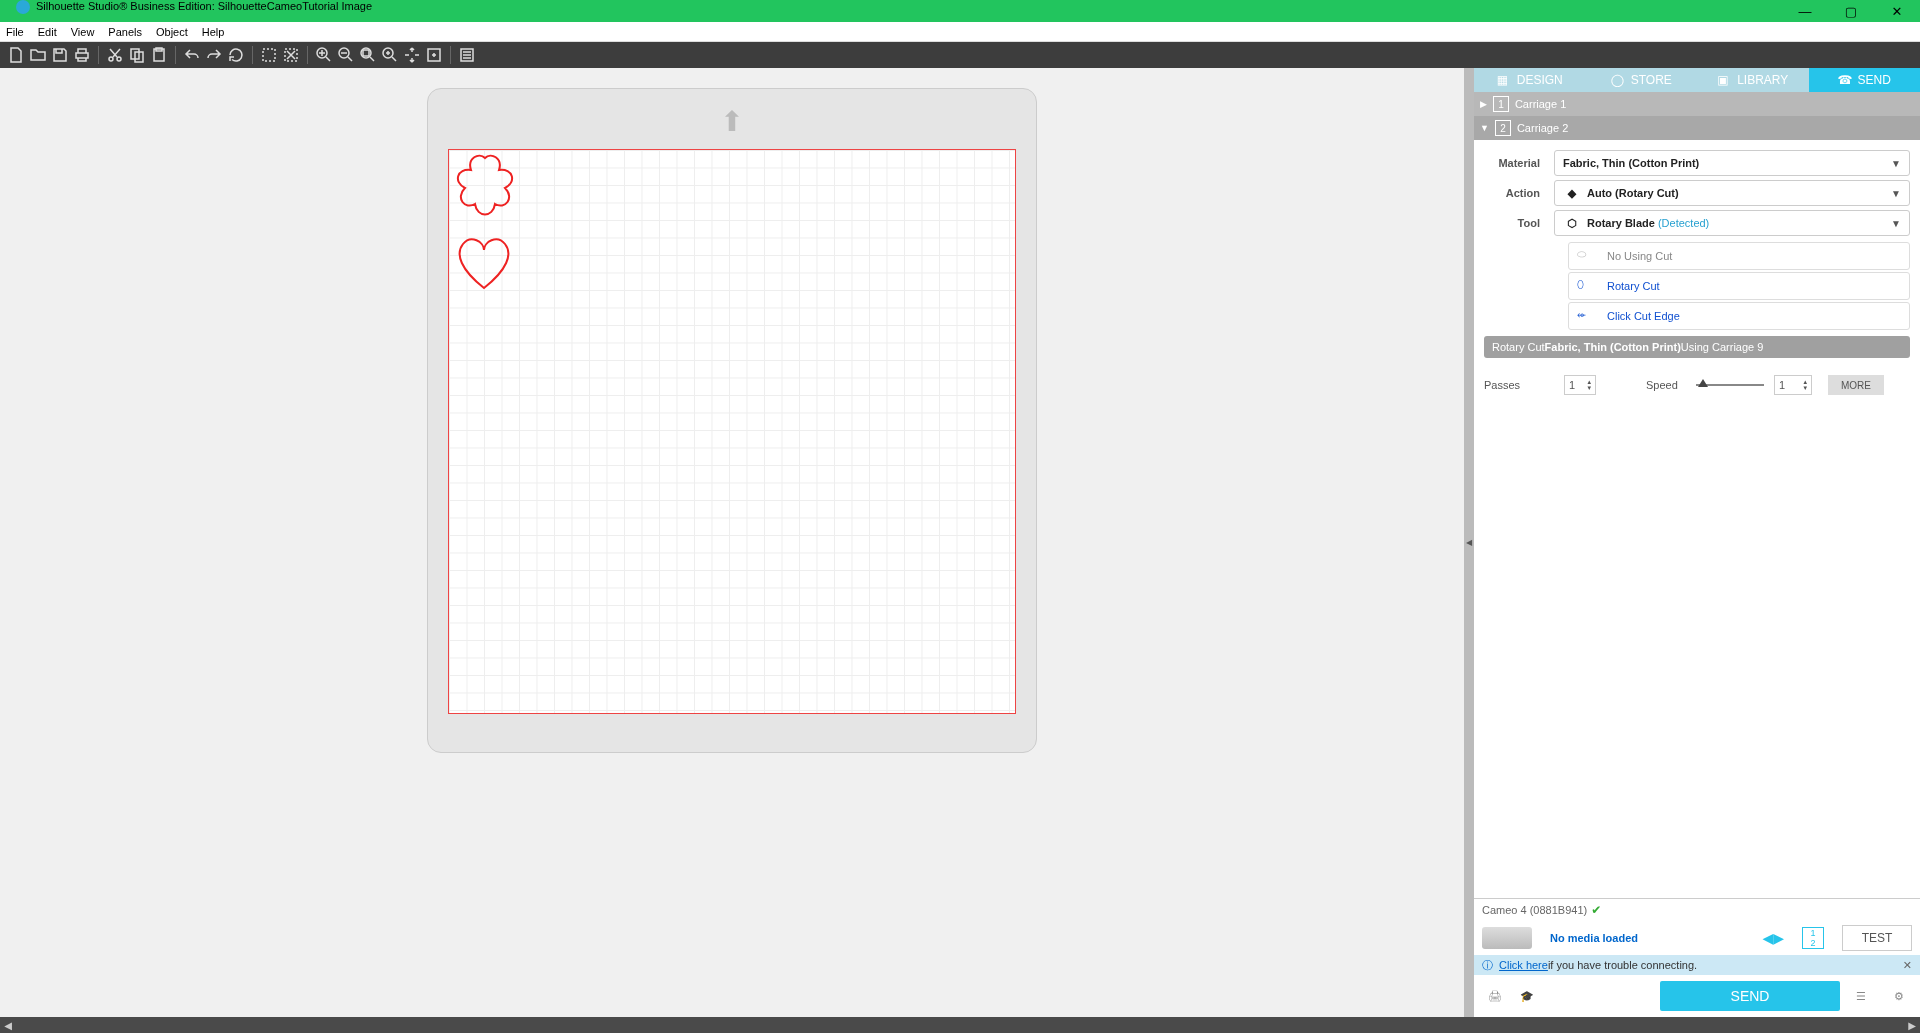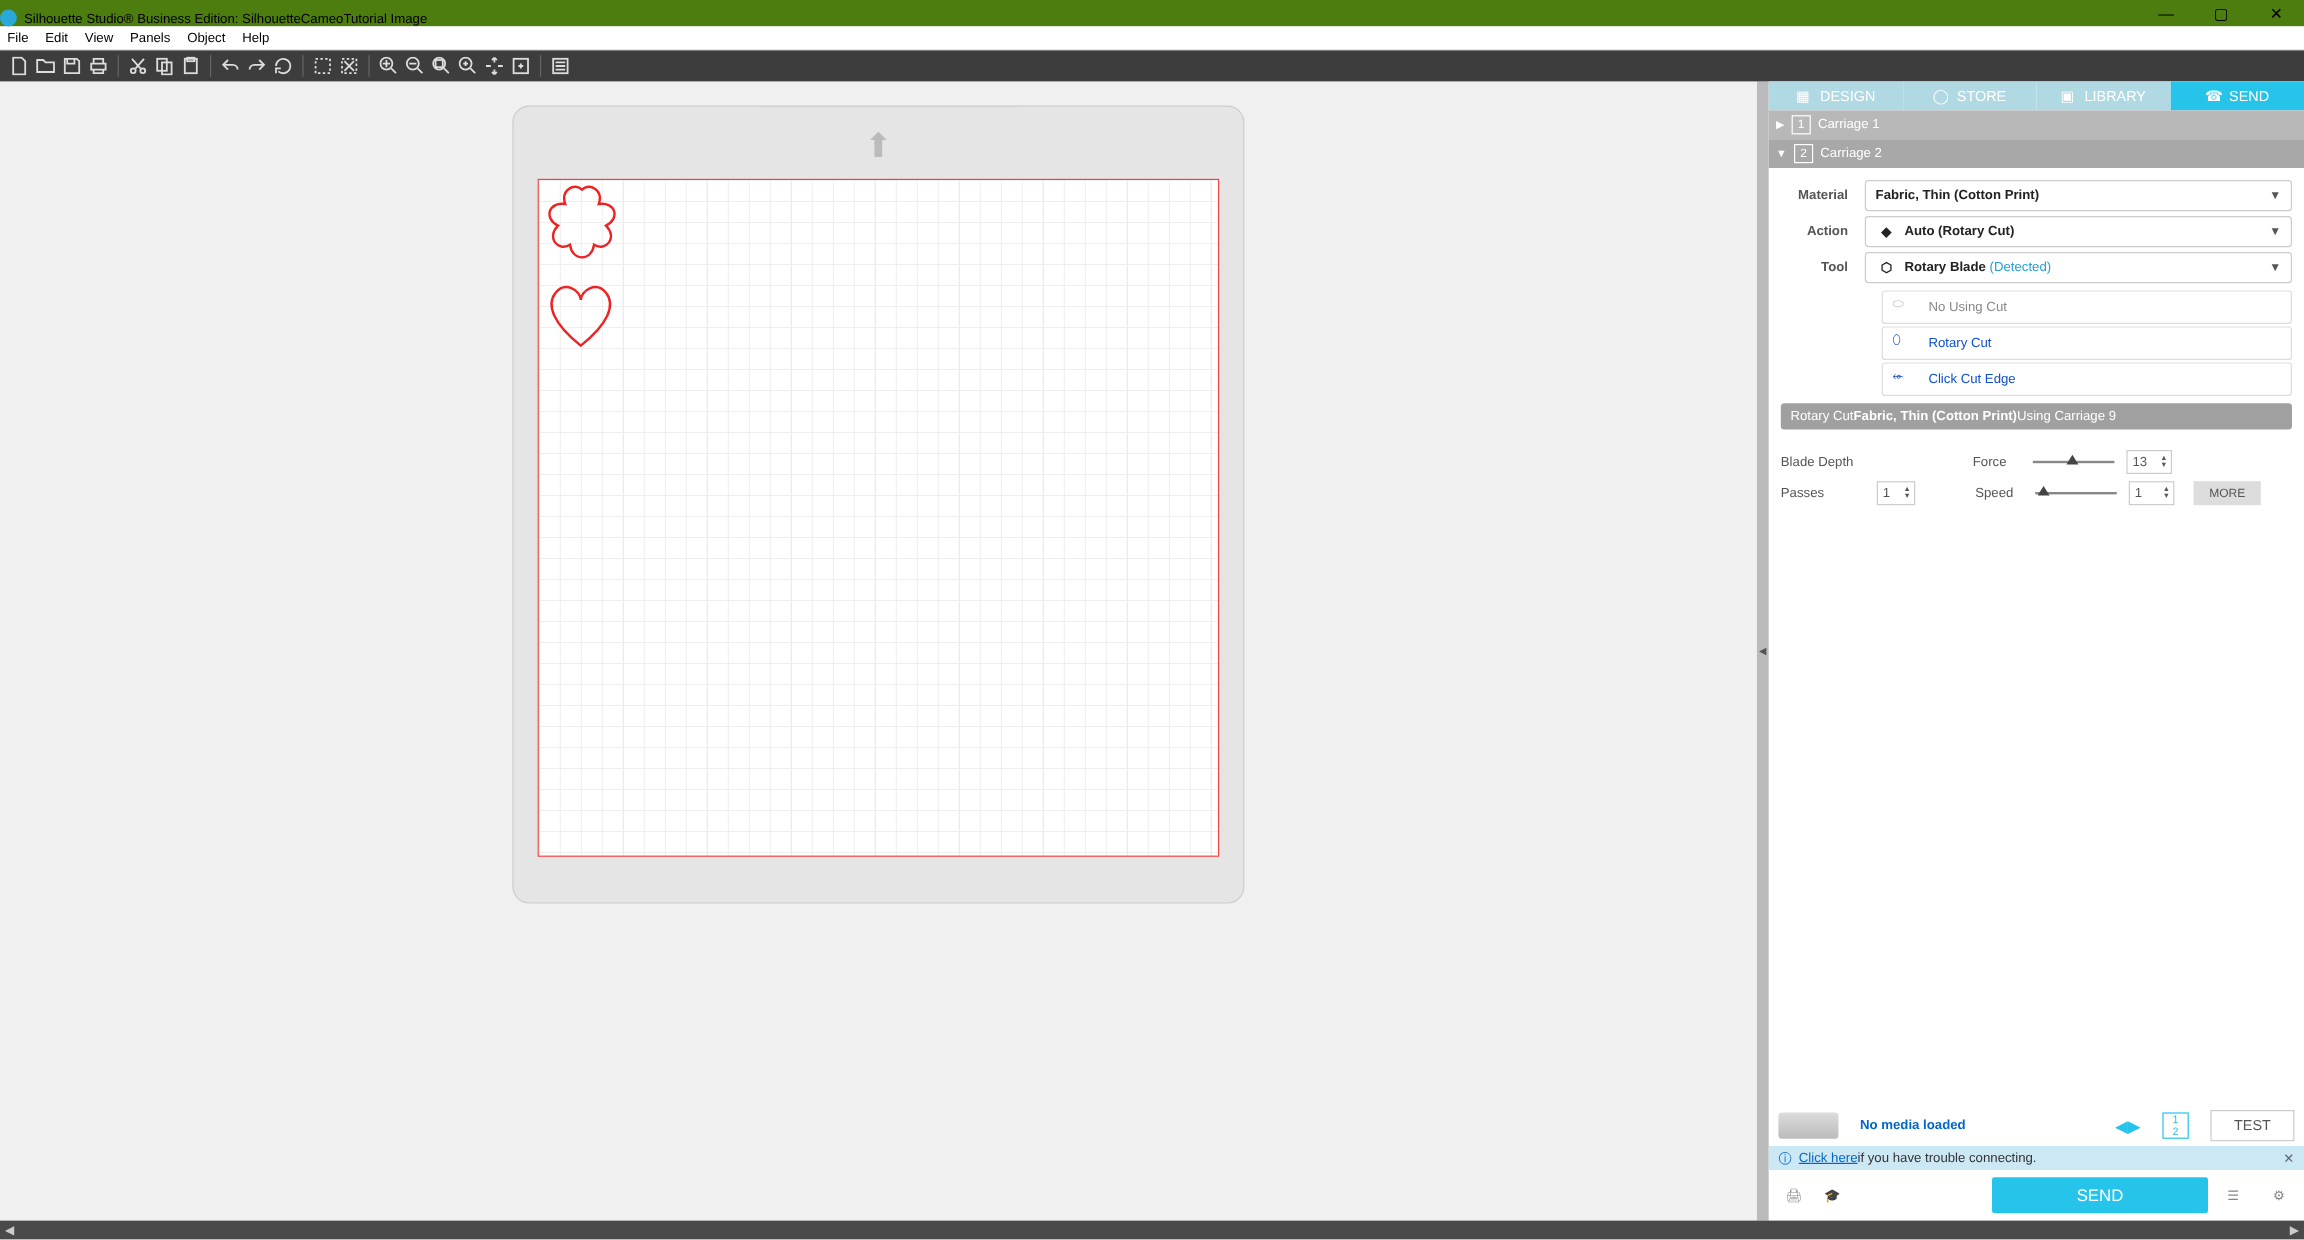--- a/index.html
+++ b/index.html
@@ -1,19 +1,19 @@
 <!DOCTYPE html>
 <html><head>
 <meta charset="utf-8">
 <style>
 * { box-sizing: border-box; margin: 0; padding: 0; font-family: "Segoe UI", Arial, sans-serif; }
 html, body { width: 1920px; height: 1033px; background: #f0f0f0; overflow: hidden; }
 
 
-.title-bar { height: 22px; background: #4d7c0f; display: flex; align-items: flex-end; padding-left: 0; font-size: 11px; }
+.title-bar { height: 22px; background: #22c55e; display: flex; align-items: flex-start; padding-left: 16px; font-size: 11px; }
 .title-bar .app-icon { width: 14px; height: 14px; background: #2aa9d8; border-radius: 50%; margin-right: 6px; }
 .title-bar .win-controls { margin-left: auto; display: flex; }
 .title-bar .win-btn { width: 46px; height: 22px; display: flex; align-items: center; justify-content: center; font-size: 13px; }
 
 
 .menu-bar { height: 20px; background: #fff; display: flex; align-items: center; padding-left: 6px; font-size: 11px; gap: 14px; border-bottom: 1px solid #ddd; }
 .menu-bar span { cursor: default; }
 
 
 .toolbar { height: 26px; background: #3d3d3d; display: flex; align-items: center; padding: 0 6px; gap: 2px; }
@@ -339,32 +339,20 @@
       </div>
 
       <div class="cut-info-bar">
         <span>Rotary Cut </span>
         <span class="bold">Fabric, Thin (Cotton Print) </span>
         <span>Using Carriage 9</span>
       </div>
     </div>
 
     <div class="params">
-      <div class="prow">
-        <div class="plabel">Blade Depth</div>
-        <div style="width:70px"></div>
-        <div class="plabel2">Force</div>
-        <div class="slider">
-            <div class="thumb" style="left:28px"></div>
-          </div>
-        <div class="numbox">
-            <span>13</span>
-            <span class="stepper">▴<br>▾</span>
-          </div>
-      </div>
       <div class="prow">
         <div class="plabel">Passes</div>
         <div class="numbox" style="width:32px">
             <span>1</span>
             <span class="stepper">▴<br>▾</span>
           </div>
         <div style="width:30px"></div>
         <div class="plabel2">Speed</div>
         <div class="slider">
             <div class="thumb" style="left:2px"></div>
@@ -374,20 +362,24 @@
             <span class="stepper">▴<br>▾</span>
           </div>
         <div class="more-btn">
             <span>MORE</span>
           </div>
       </div>
     </div>
 
     <div class="spacer"></div>
 
+    <div class="device-bar">
+      <span>Cameo 4 (0881B941)</span>
+      <span class="check">✔</span>
+    </div>
 
     <div class="media-bar">
       <div class="mat-icon"></div>
       <div class="media-text">No media loaded</div>
       <div style="flex:1"></div>
       <span class="arrows">◀▶</span>
       <div class="choice">1<br>2</div>
       <div class="test-btn">
           <span>TEST</span>
         </div>

